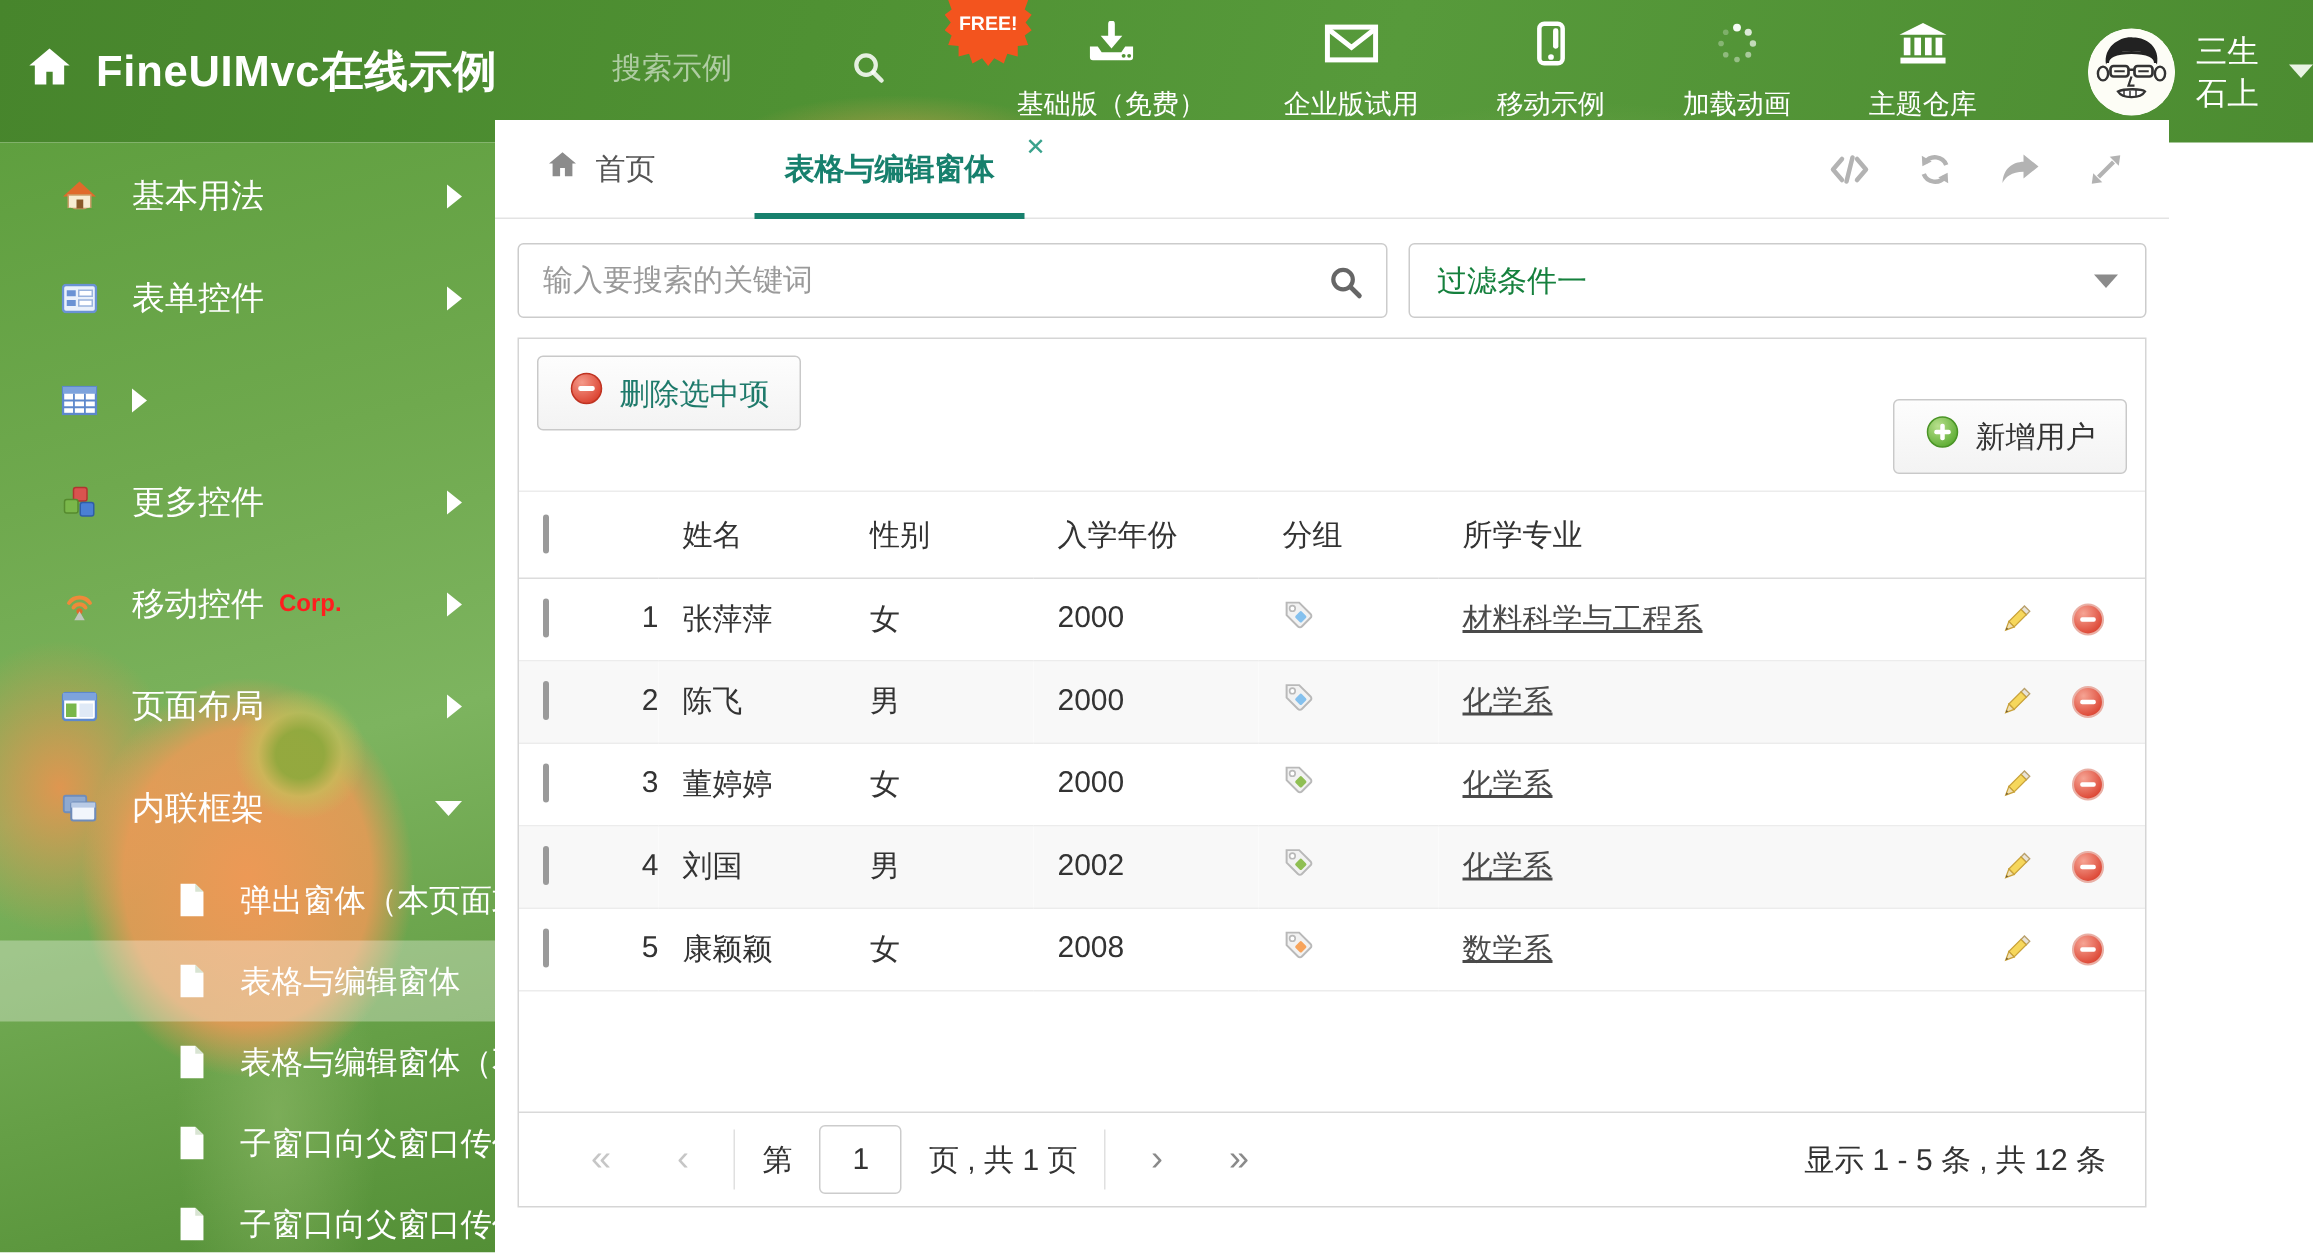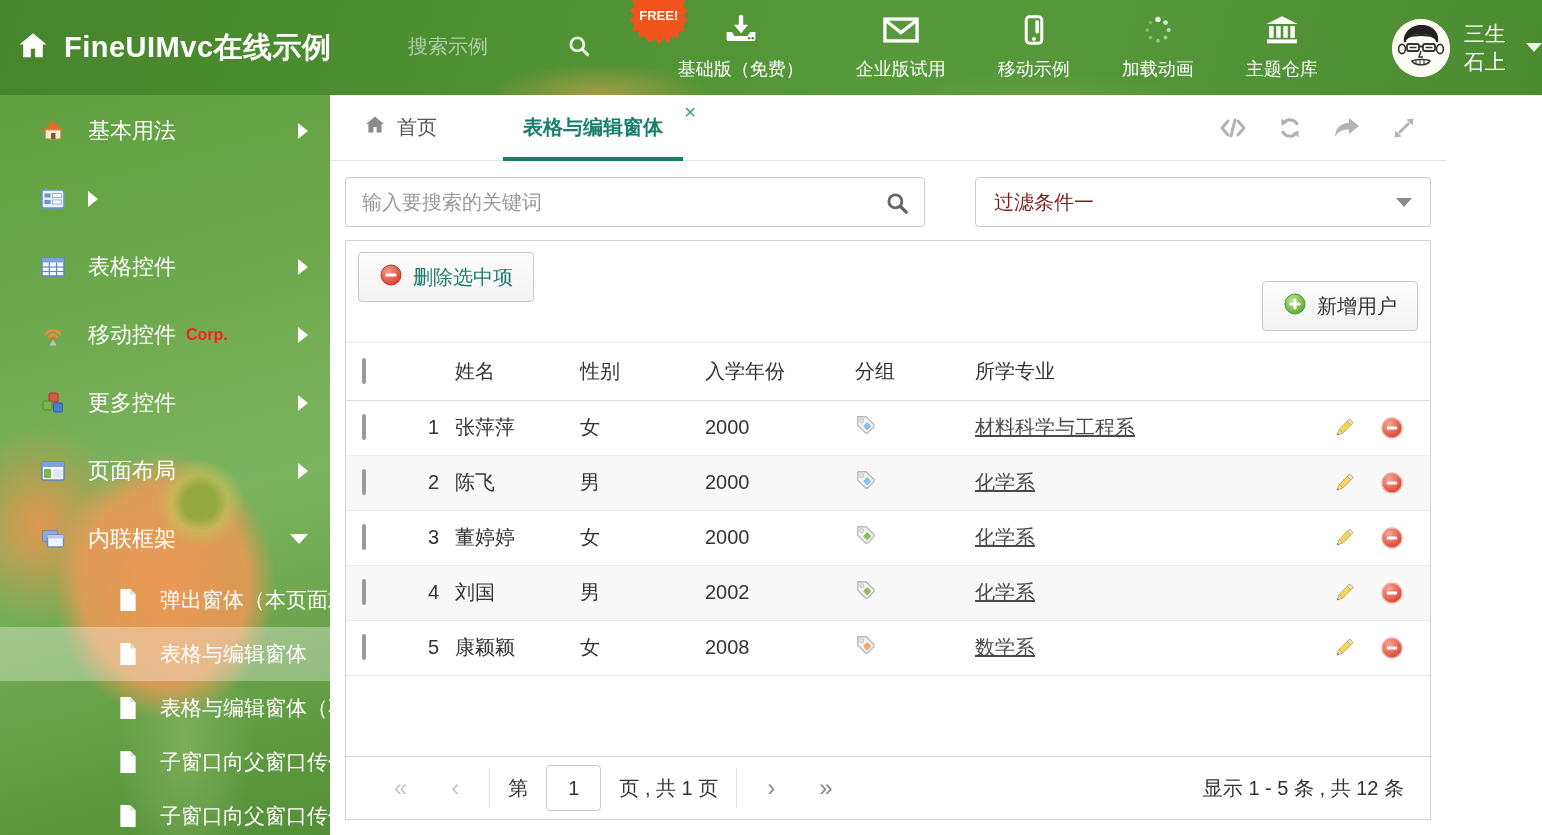--- a/index.html
+++ b/index.html
@@ -50,36 +50,36 @@
   .menu-item .mi-icon { width:26px; display:flex; justify-content:center; margin-right:22px; flex:none; }
   .menu-item .mi-label { font-size:22px; flex:1; display:flex; align-items:center; gap:10px; }
   .corp-badge { color:#ff1e1e; font-size:16px; font-weight:bold; }
   .tri-right { width:0; height:0; border-top:8px solid transparent; border-bottom:8px solid transparent; border-left:10px solid #fff; }
   .tri-down  { width:0; height:0; border-left:9px solid transparent; border-right:9px solid transparent; border-top:10px solid #fff; }
   .submenu-item { height:54px; display:flex; align-items:center; padding:0 10px 0 118px; cursor:pointer; font-size:21px; white-space:nowrap; }
   .submenu-item .smi-icon { margin-right:22px; flex:none; display:flex; }
   .submenu-item.active { background:rgba(255,255,255,.32); }
 
   
-  .main { position:absolute; top:95px; left:330px; width:1116px; height:740px; background:#fff; }
+  .main { position:absolute; top:80px; left:330px; width:1116px; height:740px; background:#fff; }
   .tabbar { position:relative; height:66px; border-bottom:1px solid #e3e3e3; display:flex; align-items:center; padding:0 15px; }
   .tab { position:relative; height:66px; display:flex; align-items:center; gap:10px; padding:0 18px; font-size:20px; color:#555; cursor:pointer; }
   .tab.active { color:#17806d; font-weight:bold; }
   .tab.active .tab-underline { position:absolute; left:6px; right:6px; bottom:0; height:4px; background:#17806d; }
   .tab-close { position:absolute; top:8px; right:-8px; color:#3aa28c; font-size:16px; font-weight:bold; cursor:pointer; }
   .tab.active { margin-left:42px; padding:0 26px; }
   .tabbar-tools { margin-left:auto; display:flex; align-items:center; gap:30px; padding-right:14px; }
   .tool-icon { cursor:pointer; display:flex; }
 
   .filters { display:flex; gap:14px; padding:16px 15px 0 15px; }
   .search-box { position:relative; width:580px; height:50px; border:1px solid #ccc; border-radius:4px; display:flex; align-items:center; background:#fff; }
   .search-box input { border:0; outline:0; flex:1; height:100%; padding:0 46px 0 16px; font-size:20px; color:#333; font-family:inherit; background:transparent; }
   .search-box input::placeholder { color:#9a9a9a; }
   .search-box .mag { position:absolute; right:14px; top:12px; }
-  .filter-select { flex:1; height:50px; border:1px solid #ccc; border-radius:4px; display:flex; align-items:center; padding:16px 18px; font-size:20px; color:#7f1d1d; cursor:pointer; background:#fff;margin-left:36px; }
+  .filter-select { flex:1; height:50px; border:1px solid #ccc; border-radius:4px; display:flex; align-items:center; padding:16px 18px; font-size:20px; color:#15803d; cursor:pointer; background:#fff; }
   .sel-caret { margin-left:auto; width:0; height:0; border-left:8px solid transparent; border-right:8px solid transparent; border-top:9px solid #8b8b8b; }
 
   .grid-panel { margin:13px 15px 0 15px; height:580px; border:1px solid #d5d5d5; display:flex; flex-direction:column; background:#fff; }
   .grid-toolbar { padding:11px 12px; border-bottom:1px solid #ececec; display:flex; }
   .btn { display:inline-flex; align-items:center; gap:10px; height:50px; padding:0 20px; border:1px solid #c9c9c9; border-radius:4px; background:linear-gradient(#fdfdfd,#f3f3f3); font-size:20px; cursor:pointer; }
   .btn-delete { color:#1e7a6b; }
   .btn-add { color:#333; margin-left:auto;margin-top:29px; }
 
   table.grid { width:100%; border-collapse:collapse; table-layout:fixed; }
   table.grid th { font-weight:normal; text-align:left; font-size:20px; color:#333; height:57px; border-bottom:1px solid #dcdcdc; padding:0 0 0 16px; }
@@ -234,63 +234,63 @@
     <div class="menu-item">
       <span class="mi-icon">
         <svg width="24" height="20" viewBox="0 0 24 20">
             <rect x="1" y="1" width="22" height="18" rx="2" fill="#eaf1fb" stroke="#6a92d4" stroke-width="1.6"></rect>
             <rect x="3.5" y="4.5" width="6" height="4" fill="#6a92d4"></rect>
             <rect x="11.5" y="4.5" width="9" height="4" fill="#fff" stroke="#9ab4de" stroke-width="1"></rect>
             <rect x="3.5" y="11" width="6" height="4" fill="#6a92d4"></rect>
             <rect x="11.5" y="11" width="9" height="4" fill="#fff" stroke="#9ab4de" stroke-width="1"></rect>
           </svg>
       </span>
+      <span class="mi-label">
+          <span>表单控件</span>
+        </span>
       <span class="tri-right"></span>
     </div>
     <div class="menu-item">
       <span class="mi-icon">
         <svg width="24" height="20" viewBox="0 0 24 20">
             <rect x="1" y="1" width="22" height="18" fill="#fff" stroke="#5d88cc" stroke-width="1.6"></rect>
             <rect x="1" y="1" width="22" height="4.5" fill="#7da3dc"></rect>
             <line x1="1" y1="10" x2="23" y2="10" stroke="#5d88cc" stroke-width="1.2"></line>
             <line x1="1" y1="14.5" x2="23" y2="14.5" stroke="#5d88cc" stroke-width="1.2"></line>
             <line x1="8.3" y1="5.5" x2="8.3" y2="19" stroke="#5d88cc" stroke-width="1.2"></line>
             <line x1="15.6" y1="5.5" x2="15.6" y2="19" stroke="#5d88cc" stroke-width="1.2"></line>
           </svg>
       </span>
+      <span class="tri-right"></span>
+    </div>
+    <div class="menu-item">
+      <span class="mi-icon">
+        <svg width="24" height="22" viewBox="0 0 24 22">
+            <rect x="8" y="1" width="9" height="9" rx="1.5" fill="#d9534f" stroke="#b03530" stroke-width="1"></rect>
+            <rect x="2" y="9" width="9" height="9" rx="1.5" fill="#7ab74a" stroke="#568a2e" stroke-width="1"></rect>
+            <rect x="12.5" y="11" width="9" height="9" rx="1.5" fill="#4a7fd4" stroke="#2f5da8" stroke-width="1"></rect>
+          </svg>
+      </span>
       <span class="mi-label">
-          <span>表格控件</span>
+          <span>更多控件</span>
         </span>
       <span class="tri-right"></span>
     </div>
     <div class="menu-item">
       <span class="mi-icon">
         <svg width="24" height="22" viewBox="0 0 24 22">
             <path d="M5 10 a8.5 8.5 0 0 1 14 0" fill="none" stroke="#ef8a3a" stroke-width="2.6" stroke-linecap="round"></path>
             <path d="M8 13 a4.8 4.8 0 0 1 8 0" fill="none" stroke="#ef8a3a" stroke-width="2.6" stroke-linecap="round"></path>
             <circle cx="12" cy="15.5" r="2" fill="#e06a2b"></circle>
             <polygon points="12,15.5 8.5,21.5 15.5,21.5" fill="#c9c9c9" opacity=".9"></polygon>
           </svg>
       </span>
       <span class="mi-label">
           <span>移动控件</span>
           <span class="corp-badge">Corp.</span>
-        </span>
-      <span class="tri-right"></span>
-    </div>
-    <div class="menu-item">
-      <span class="mi-icon">
-        <svg width="24" height="22" viewBox="0 0 24 22">
-            <rect x="8" y="1" width="9" height="9" rx="1.5" fill="#d9534f" stroke="#b03530" stroke-width="1"></rect>
-            <rect x="2" y="9" width="9" height="9" rx="1.5" fill="#7ab74a" stroke="#568a2e" stroke-width="1"></rect>
-            <rect x="12.5" y="11" width="9" height="9" rx="1.5" fill="#4a7fd4" stroke="#2f5da8" stroke-width="1"></rect>
-          </svg>
-      </span>
-      <span class="mi-label">
-          <span>更多控件</span>
         </span>
       <span class="tri-right"></span>
     </div>
     <div class="menu-item">
       <span class="mi-icon">
         <svg width="24" height="20" viewBox="0 0 24 20">
             <rect x="1" y="1" width="22" height="18" rx="2" fill="#fff" stroke="#5d88cc" stroke-width="1.6"></rect>
             <rect x="1" y="1" width="22" height="5" fill="#7da3dc"></rect>
             <rect x="3" y="8" width="7" height="9" fill="#7ab74a"></rect>
             <rect x="12" y="8" width="9" height="9" fill="#dfe9f6"></rect>

